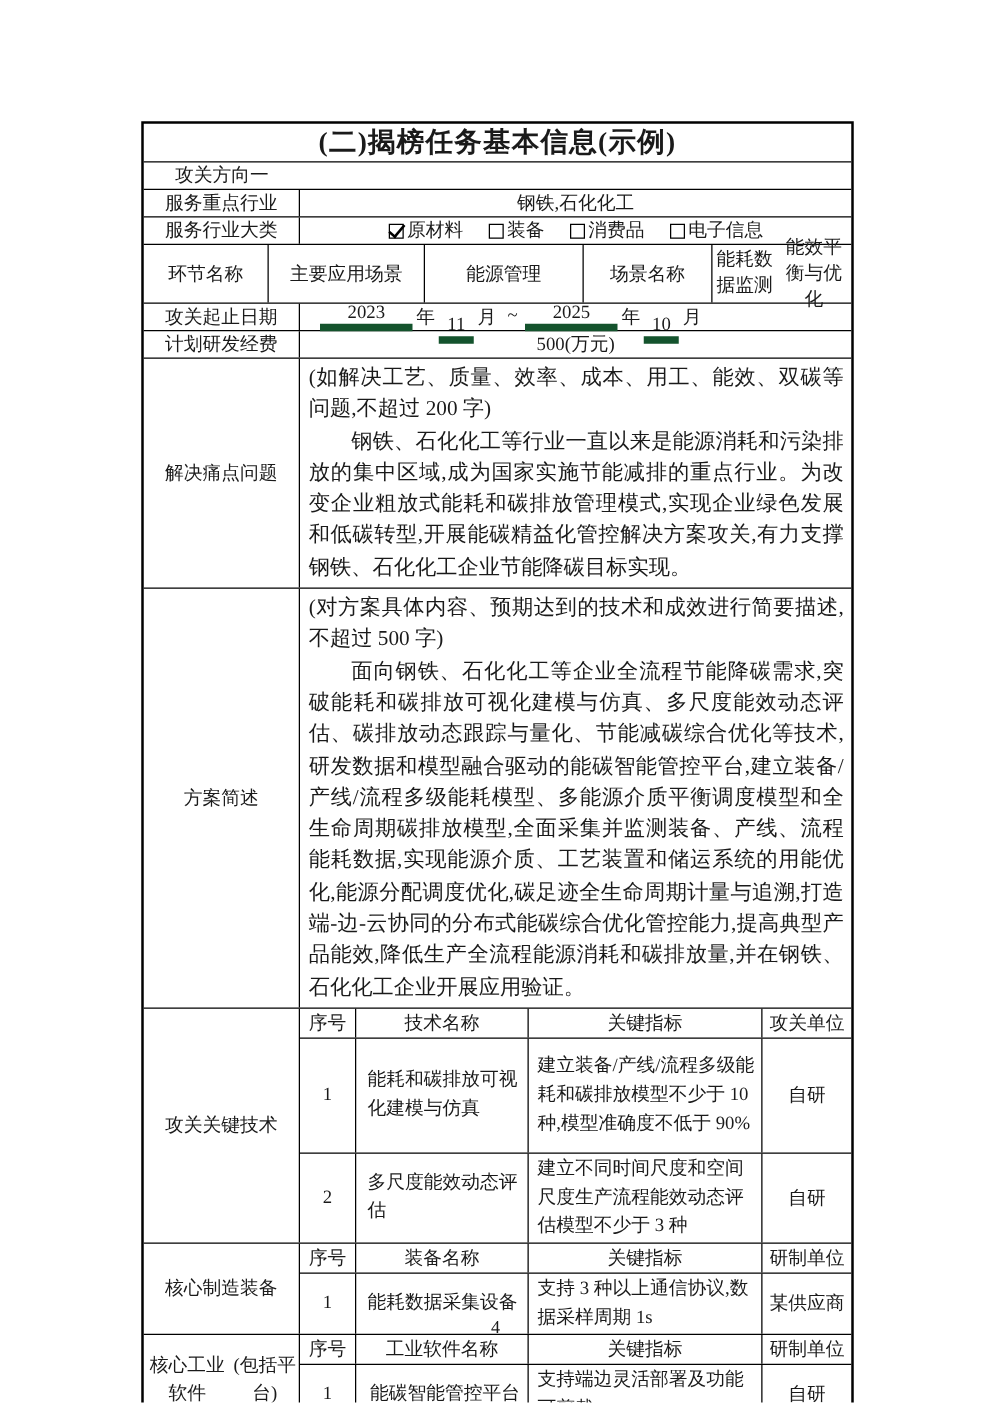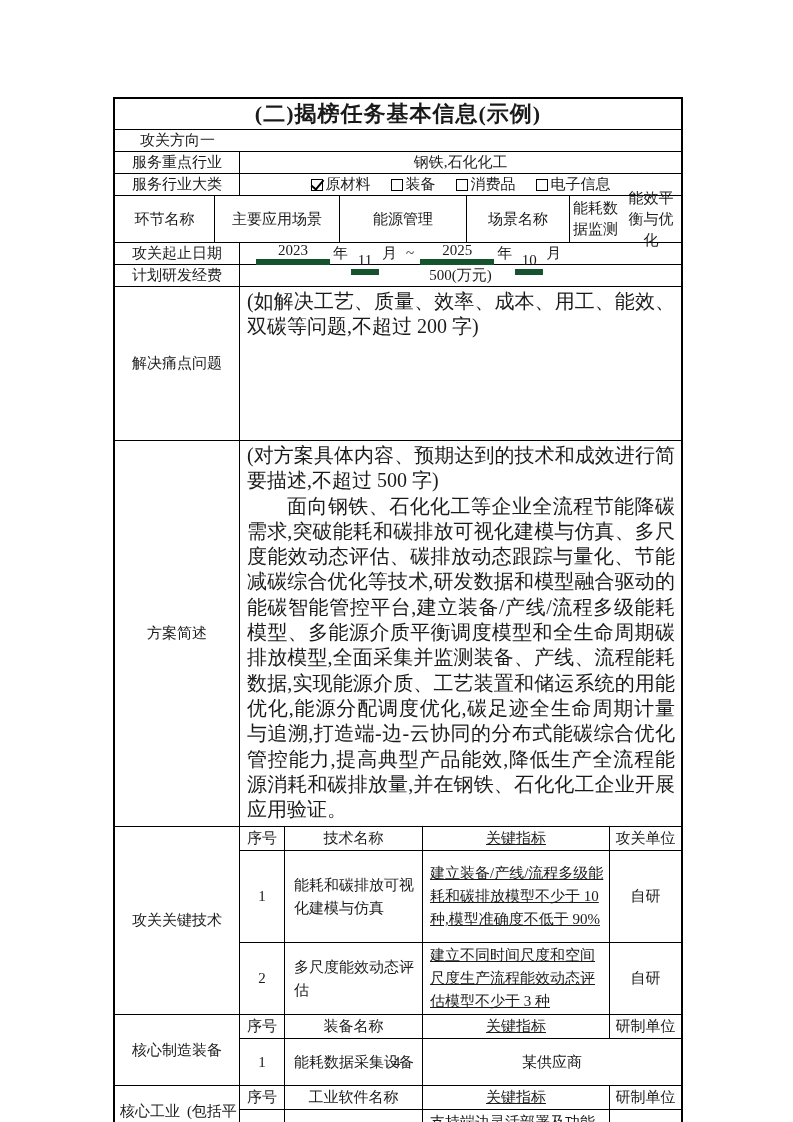--- a/index.html
+++ b/index.html
@@ -36,30 +36,30 @@
     transform:rotate(40deg);
   }
   
   .date-cell { justify-content:flex-start; padding-left:16px; }
   .u { border-bottom:6px solid #14532d; display:inline-block; text-align:center; }
   .u-year { min-width:74px; }
   .u-month { min-width:28px;margin-top:20px; }
   .date-sep { display:inline-block; padding:0 6px; }
   .date-unit { display:inline-block; padding:0 3px; }
   
-  .para-cell { display:block; text-align:left; padding:2px 6px 4px 7px; line-height:25.3px; font-size:20px; }
+  .para-cell { display:block; text-align:left; padding:2px 6px 4px 7px; line-height:25.3px; font-size:17px; }
   .para-cell p.hint { text-indent:0; text-align:justify; }
   .para-cell p.body { text-indent:2em; text-align:justify; }
   
   .subtable { flex:1 1 auto; display:flex; flex-direction:column; }
   .srow { display:flex; border-top:1px solid #000; align-items:stretch; }
   .srow:first-child { border-top:none; }
   .c-no   { width:45px;  flex:0 0 45px; }
   .c-name { width:138px; flex:0 0 138px; }
-  .c-ind  { width:187px; flex:0 0 187px;text-decoration:underline; }
+  .c-ind  { width:187px; flex:0 0 187px; }
   .c-unit { flex:1 1 auto; }
   .sh23 { min-height:23px; }
   .sh92 { min-height:92px; }
   .sh63 { min-height:63px; }
   .sh47 { min-height:47px; }
   .sh39 { min-height:39px; }
   .cell.left  { justify-content:flex-start; text-align:left; padding:1px 4px 1px 9px; line-height:23px; }
   .cell.ind   { justify-content:flex-start; text-align:left; padding:1px 4px 1px 7px; line-height:23px; display:flex; align-items:center; }
   .label-lines { line-height:22px; }
   .page-number {
@@ -138,20 +138,21 @@
 
   <div class="row h22">
     <div class="cell w-label">计划研发经费</div>
     <div class="cell grow">500(万元)</div>
   </div>
 
   <div class="row" style="min-height:154px;">
     <div class="cell w-label">解决痛点问题</div>
     <div class="cell grow para-cell">
       <p class="hint">(如解决工艺、质量、效率、成本、用工、能效、双碳等问题,不超过 200 字)</p>
+      <p class="body">钢铁、石化化工等行业一直以来是能源消耗和污染排放的集中区域,成为国家实施节能减排的重点行业。为改变企业粗放式能耗和碳排放管理模式,实现企业绿色发展和低碳转型,开展能碳精益化管控解决方案攻关,有力支撑钢铁、石化化工企业节能降碳目标实现。</p>
     </div>
   </div>
 
   <div class="row" style="min-height:277px;">
     <div class="cell w-label">方案简述</div>
     <div class="cell grow para-cell">
       <p class="hint">(对方案具体内容、预期达到的技术和成效进行简要描述,不超过 500 字)</p>
       <p class="body">面向钢铁、石化化工等企业全流程节能降碳需求,突破能耗和碳排放可视化建模与仿真、多尺度能效动态评估、碳排放动态跟踪与量化、节能减碳综合优化等技术,研发数据和模型融合驱动的能碳智能管控平台,建立装备/产线/流程多级能耗模型、多能源介质平衡调度模型和全生命周期碳排放模型,全面采集并监测装备、产线、流程能耗数据,实现能源介质、工艺装置和储运系统的用能优化,能源分配调度优化,碳足迹全生命周期计量与追溯,打造端-边-云协同的分布式能碳综合优化管控能力,提高典型产品能效,降低生产全流程能源消耗和碳排放量,并在钢铁、石化化工企业开展应用验证。</p>
     </div>
   </div>
@@ -185,20 +186,21 @@
     <div class="subtable">
       <div class="srow sh23">
         <div class="cell c-no">序号</div>
         <div class="cell c-name">装备名称</div>
         <div class="cell c-ind">关键指标</div>
         <div class="cell c-unit">研制单位</div>
       </div>
       <div class="srow sh47">
         <div class="cell c-no">1</div>
         <div class="cell c-name left">能耗数据采集设备</div>
+        <div class="cell c-ind ind">支持 3 种以上通信协议,数据采样周期 1s</div>
         <div class="cell c-unit">某供应商</div>
       </div>
     </div>
   </div>
 
   <div class="row">
     <div class="cell w-label two-line label-lines">
       <span>核心工业软件</span>
       <span>(包括平台)</span>
     </div>

